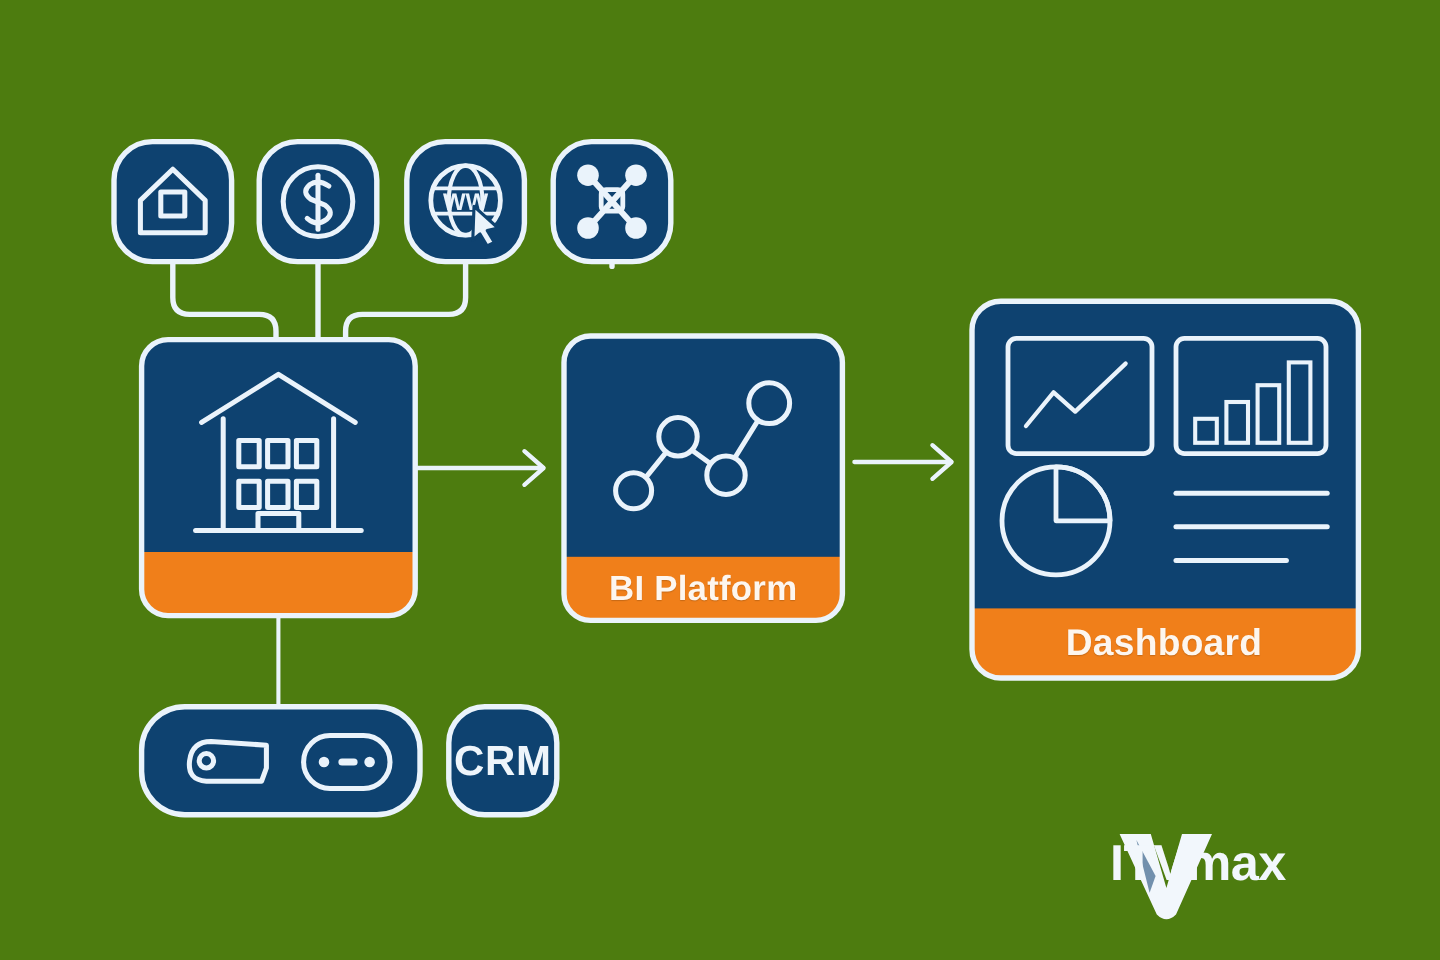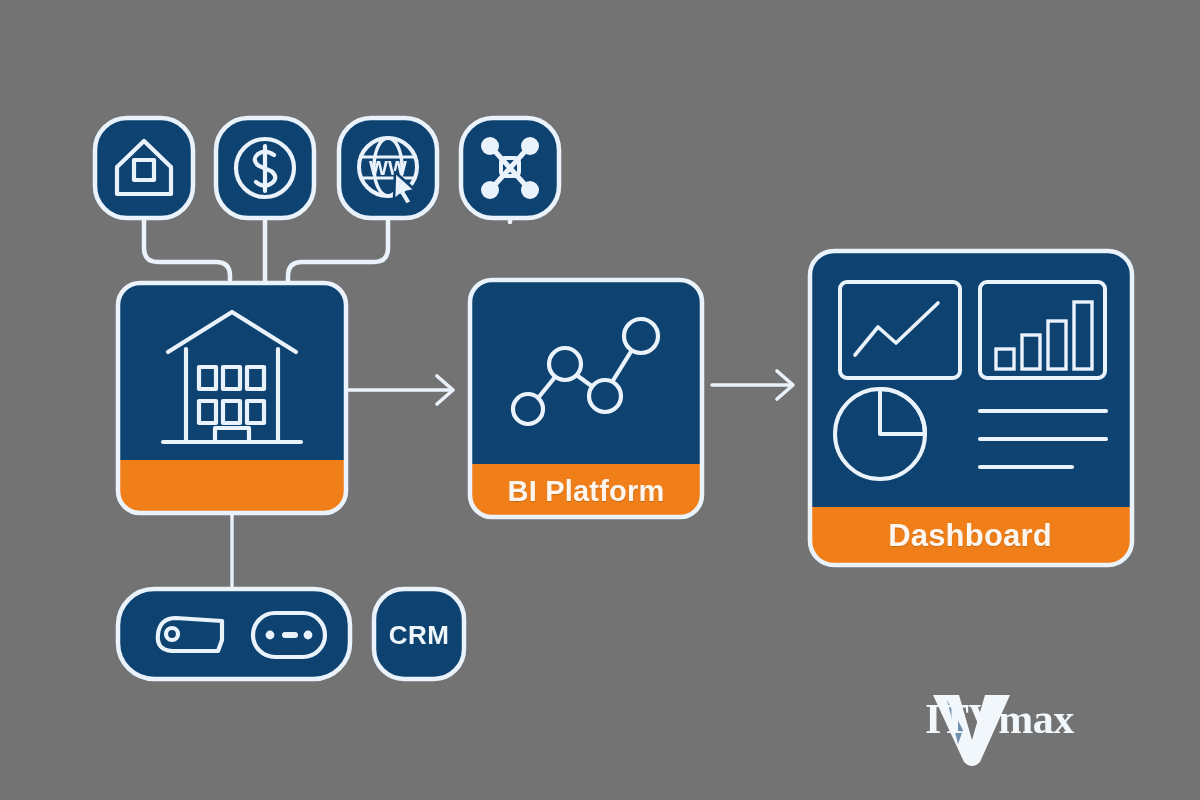--- a/index.html
+++ b/index.html
@@ -5,21 +5,21 @@
 <style>
   html, body {
     margin: 0;
     padding: 0;
     background: #0a3c6b;
   }
   #stage {
     position: relative;
     width: 1200px;
     height: 800px;
-    background: #737373;
+    background: #4d7c0f;
     overflow: hidden;
     font-family: "Liberation Sans", "DejaVu Sans", sans-serif;
   }
   #flow-svg {
     position: absolute;
     left: 0;
     top: 0;
     width: 1200px;
     height: 800px;
   }
@@ -50,41 +50,40 @@
     position: absolute;
     display: flex;
     align-items: center;
     justify-content: center;
     color: #eef5fb;
     font-weight: bold;
     pointer-events: none;
   }
   #crm-text {
     left: 374px; top: 600px; width: 90px; height: 70px;
-    font-size: 26px;
+    font-size: 35px;
     letter-spacing: 0.5px;
   }
   #logo {
     position: absolute;
     left: 925px;
     top: 688px;
     width: 250px;
     height: 62px;
     display: flex;
     align-items: center;
     gap: 9px;
   }
   #logo-text {
     color: #f2f7fc;
     font-size: 42px;
     font-weight: bold;
     letter-spacing: -0.5px;
     line-height: 1;
     white-space: nowrap;
-    font-family: Liberation Serif, serif;
   }
   #logo-text .lite {
     font-weight: bold;
   }
 </style>
 </head>
 <body>
 
 <div id="stage">
 

